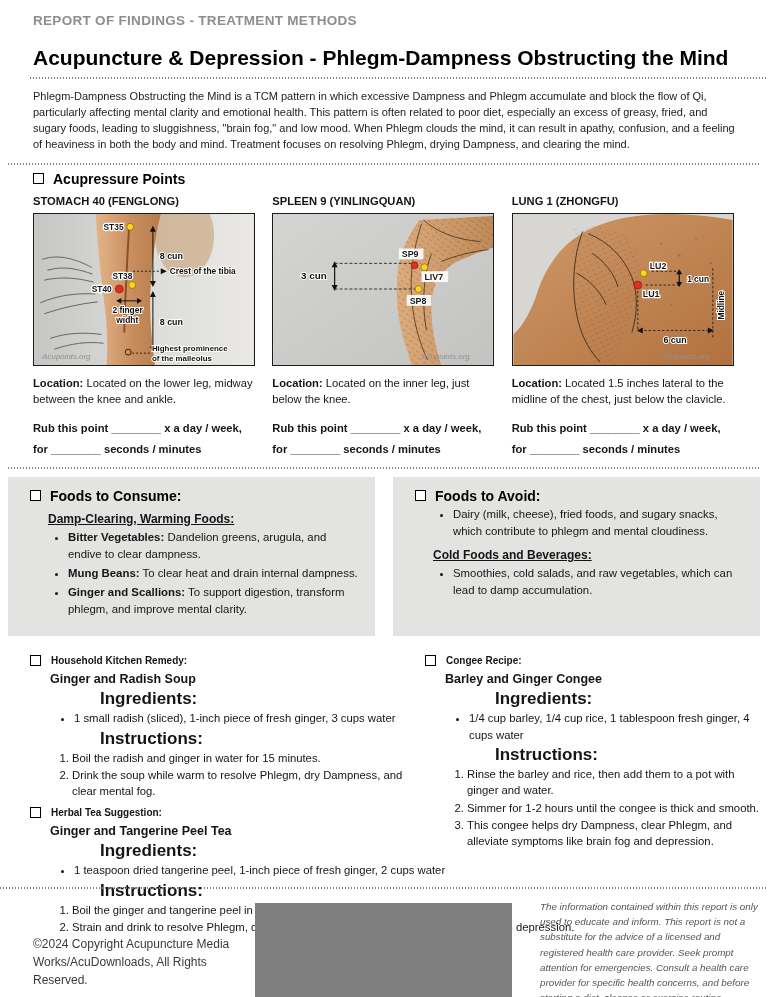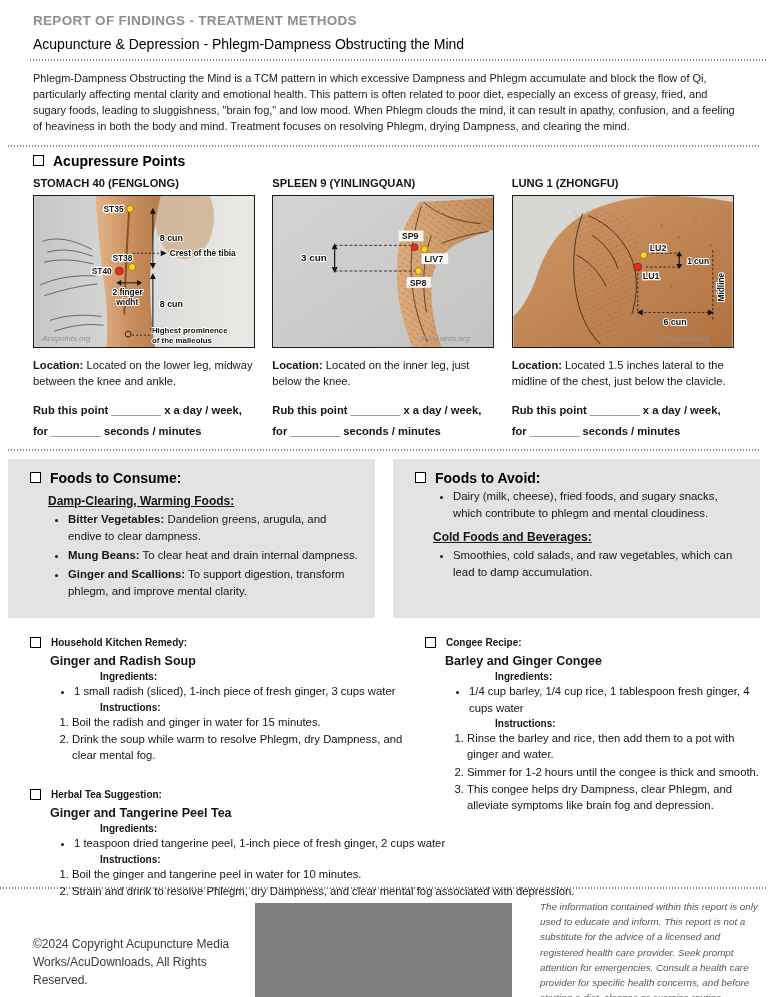--- a/index.html
+++ b/index.html
@@ -1,21 +1,21 @@
 <!DOCTYPE html>
 <html><head>
 <meta charset="utf-8">
 <style>
   * { margin:0; padding:0; box-sizing:border-box; }
   html,body { background:#fff; }
   body { font-family:"Liberation Sans", sans-serif; color:#151515; }
   .page { position:relative; width:768px; height:997px; background:#fff; overflow:hidden; }
 
   .kicker { margin:13px 33px 0 33px; font-size:13.5px; font-weight:bold; color:#8e8e8e; letter-spacing:0.3px; }
-  .title  { margin:8px 33px 0 33px; font-size:14px; font-weight:normal; color:#000; }
+  .title  { margin:18px 33px 0 33px; font-size:21px; font-weight:bold; color:#000; }
 
   .dotrule { height:2px; background-image:repeating-linear-gradient(90deg,#7f7f7f 0 1px,transparent 1px 3px); }
   .rule-title { margin:7px 0 0 30px; }
   .rule-wide  { margin:0 8px; }
 
   .intro { margin:9px 33px 10px 33px; font-size:11px; line-height:1.47; color:#1c1c1c; }
 
   .section { margin:6px 33px 0 33px; }
   .sec-head { display:flex; align-items:center; gap:9px; font-size:14px; font-weight:bold; color:#000; }
   .cb { width:11px; height:11px; border:1.8px solid #000; background:#fff; flex:0 0 auto; display:inline-block; }
@@ -35,21 +35,21 @@
   .graybox ul { margin:2px 0 0 38px; font-size:11.4px; line-height:1.5; }
   .graybox li { margin-bottom:2px; }
 
   .recipes { position:relative; height:292px; margin-top:13px; }
   .rblock { position:absolute; }
   .r-kitchen { left:30px;  top:6px;  width:392px; }
   .r-congee  { left:425px; top:6px;  width:335px; }
   .r-tea     { left:30px;  top:150px; width:706px;margin-top:8px; }
   .r-head { display:flex; align-items:center; gap:10px; font-size:10px; font-weight:bold; }
   .r-name { margin:6px 0 3px 20px; font-size:12.5px; font-weight:bold; }
-  .r-label { margin:2px 0 1px 26px; font-size:10px; font-weight:bold;padding-left:44px; }
+  .r-label { margin:2px 0 1px 26px; font-size:17px; font-weight:bold;padding-left:44px; }
   .rblock ul { margin:1px 0 1px 44px; font-size:11.3px; line-height:1.45; }
   .rblock ol { margin:1px 0 1px 42px; font-size:11.3px; line-height:1.45; }
   .rblock li { margin-bottom:1px; }
 
   .footer { position:absolute; left:0; right:0; bottom:0; height:110px; }
   .footer .dotrule { margin:0; }
   .copyright { position:absolute; left:33px; top:48px; width:210px; font-size:12px; line-height:1.5; color:#3a3a3a; }
   .photo-placeholder { position:absolute; left:255px; top:16px; width:257px; height:94px; background:#7e7e7e; }
   .disclaimer { position:absolute; left:540px; top:12px; width:224px; font-size:9.8px; font-style:italic; line-height:1.55; color:#555; }
 

